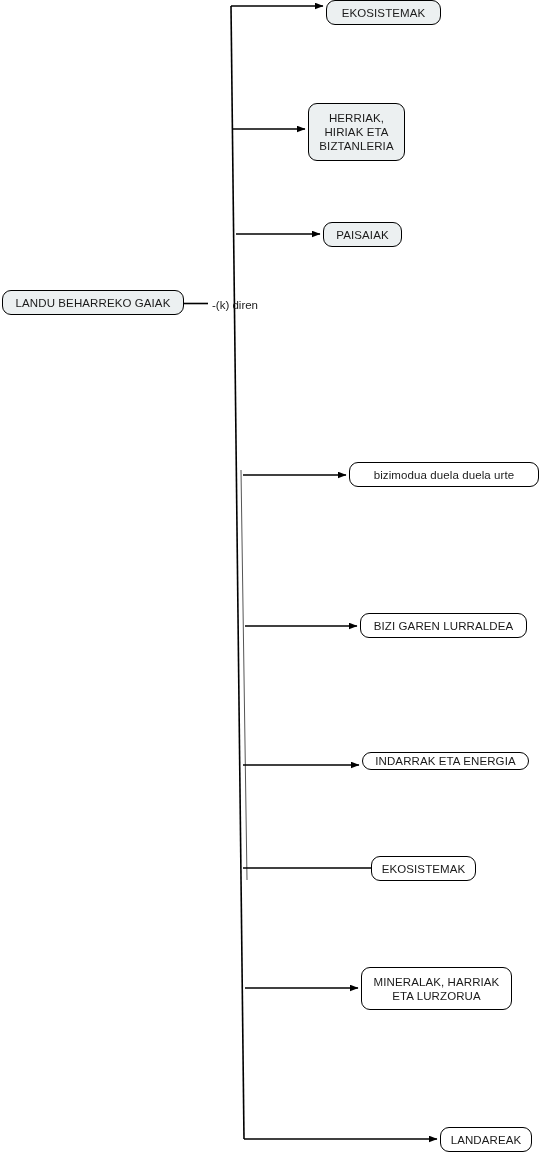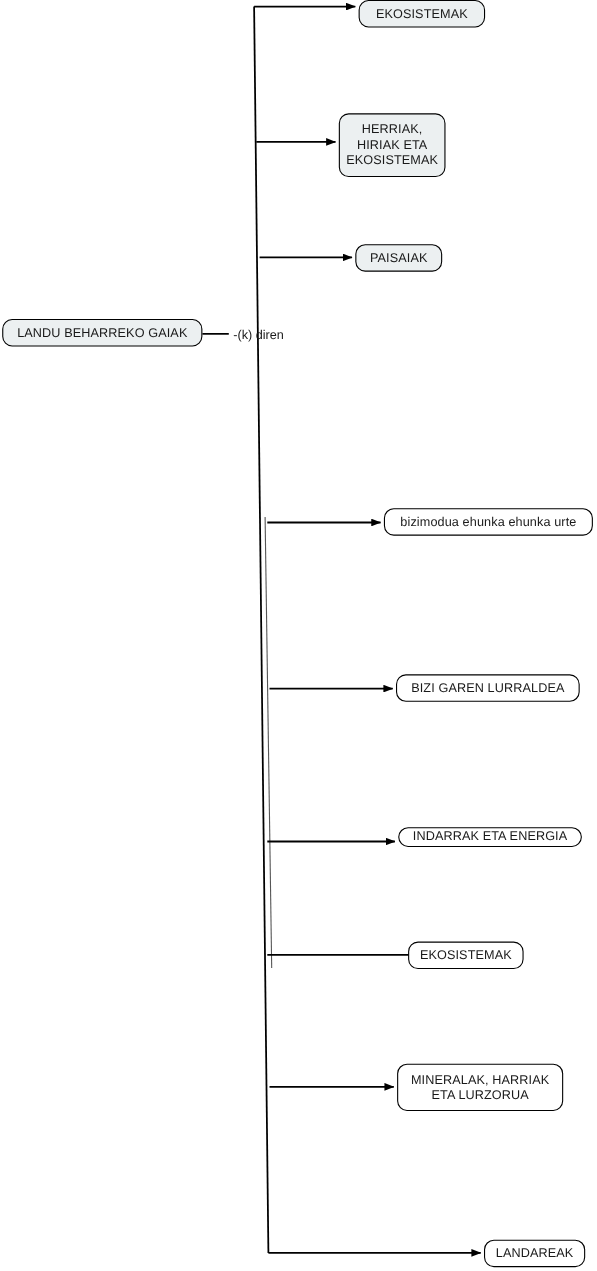--- a/index.html
+++ b/index.html
@@ -80,23 +80,23 @@
   <div class="node fill-tint" id="node-root" style="left: 2px; top: 290px; width: 182px; height: 25px; background: rgb(236, 240, 241);">
     <span>LANDU BEHARREKO GAIAK</span>
   </div>
 
   <div class="edge-label" id="edge-label-relation" style="left: 212px; top: 299px;">-(k) diren</div>
 
   <div id="node-layer">
       <div class="node fill-tint" style="left: 326px; top: 0px; width: 115px; height: 25px; background: rgb(236, 240, 241);"><span>EKOSISTEMAK</span></div>
       <div class="node fill-tint" style="left: 308px; top: 103px; width: 97px; height: 58px; background: rgb(236, 240, 241);"><span>HERRIAK,
 HIRIAK ETA
-EKOSISTEMAK</span></div>
+BIZTANLERIA</span></div>
       <div class="node fill-tint" style="left: 323px; top: 222px; width: 79px; height: 25px; background: rgb(236, 240, 241);"><span>PAISAIAK</span></div>
-      <div class="node fill-white" style="left: 349px; top: 462px; width: 190px; height: 25px; background: rgb(255, 255, 255);"><span>bizimodua ehunka ehunka urte</span></div>
+      <div class="node fill-white" style="left: 349px; top: 462px; width: 190px; height: 25px; background: rgb(255, 255, 255);"><span>bizimodua duela duela urte</span></div>
       <div class="node fill-white" style="left: 360px; top: 613px; width: 167px; height: 25px; background: rgb(255, 255, 255);"><span>BIZI GAREN LURRALDEA</span></div>
       <div class="node fill-white" style="left: 362px; top: 752px; width: 167px; height: 18px; background: rgb(255, 255, 255);"><span>INDARRAK ETA ENERGIA</span></div>
       <div class="node fill-white" style="left: 371px; top: 856px; width: 105px; height: 25px; background: rgb(255, 255, 255);"><span>EKOSISTEMAK</span></div>
       <div class="node fill-white" style="left: 361px; top: 967px; width: 151px; height: 43px; background: rgb(255, 255, 255);"><span>MINERALAK, HARRIAK
 ETA LURZORUA</span></div>
       <div class="node fill-white" style="left: 440px; top: 1127px; width: 92px; height: 25px; background: rgb(255, 255, 255);"><span>LANDAREAK</span></div>
     </div>
 
 </div>
 

